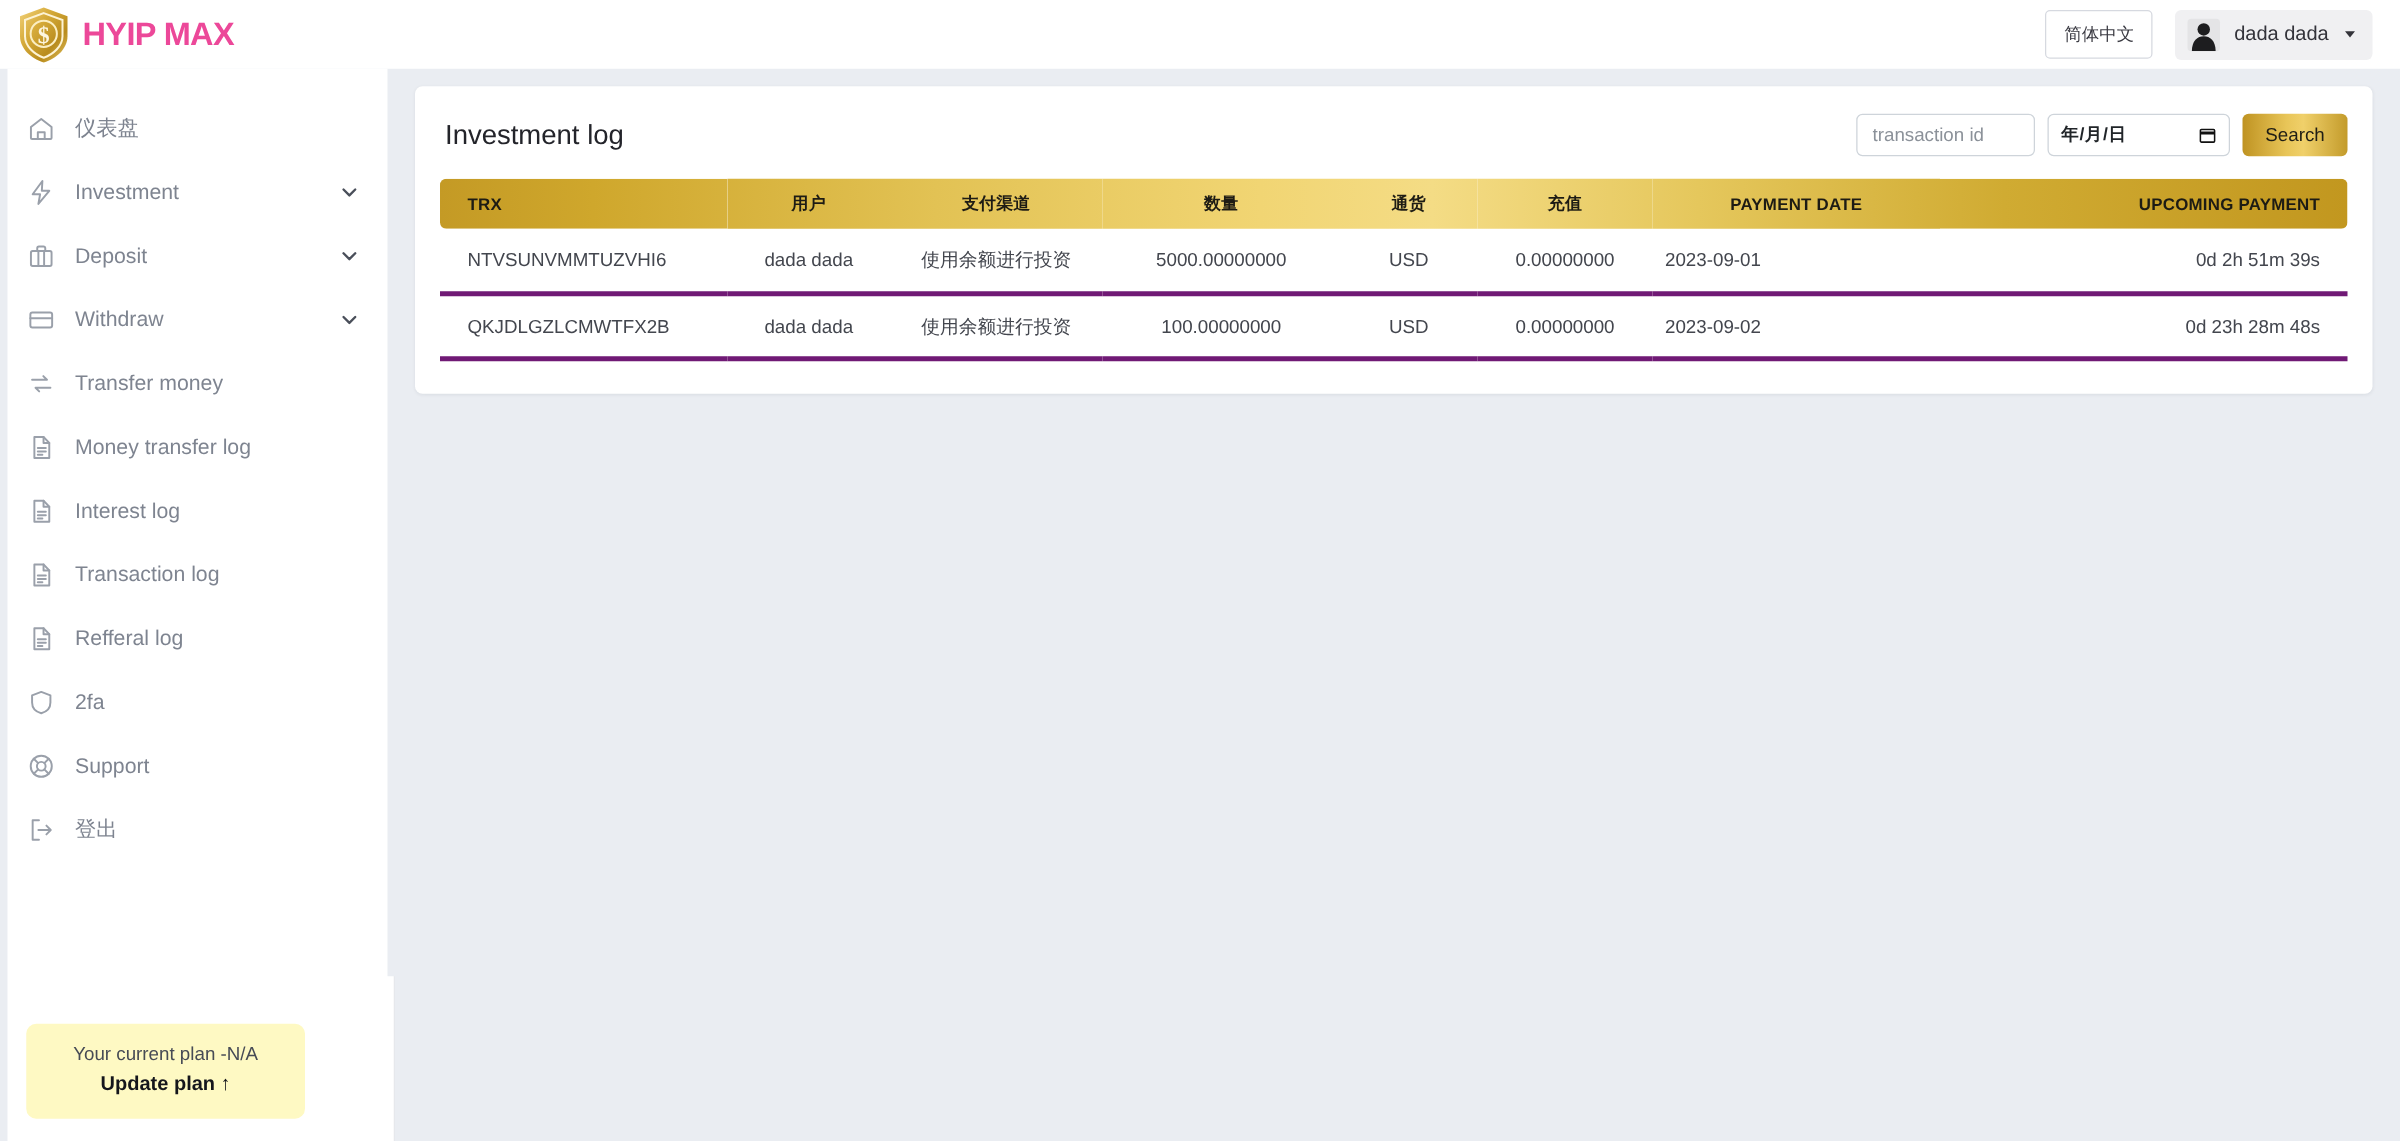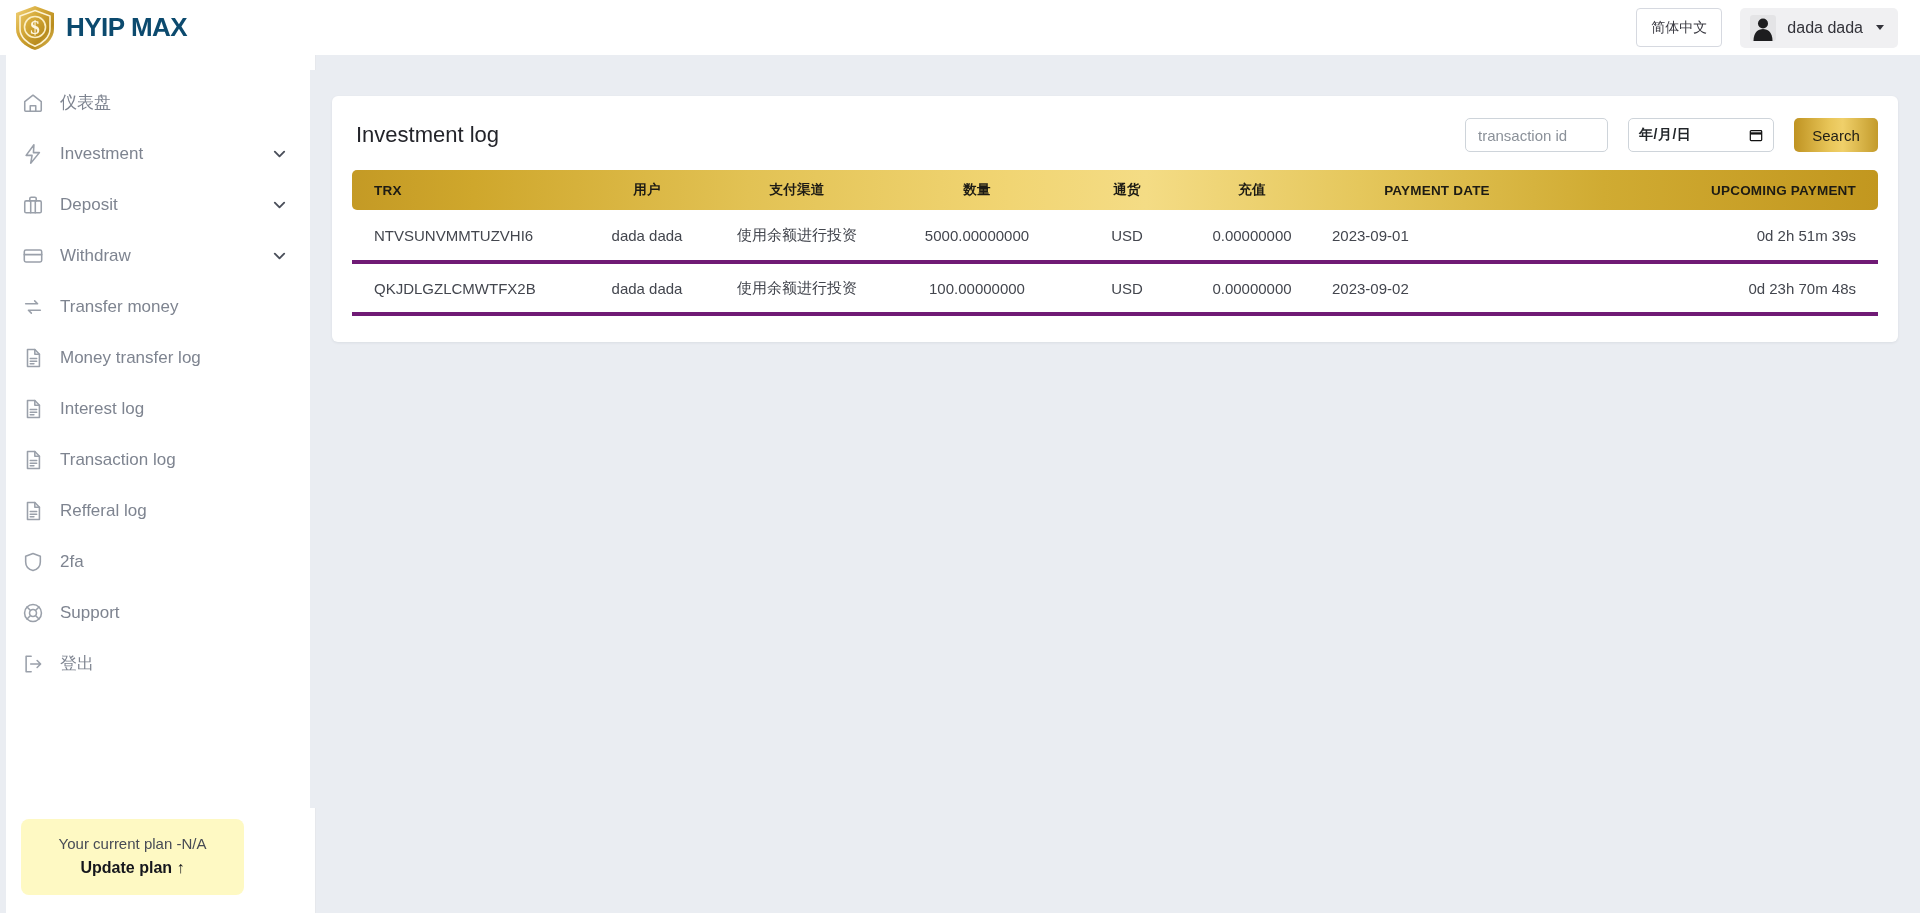--- a/index.html
+++ b/index.html
@@ -19,21 +19,21 @@
     z-index: 5;
   }
   .brand {
     display: flex; align-items: center;
     padding-left: 14px; gap: 10px;
     width: 310px;
   }
   .brand-logo { width: 42px; height: 46px; flex: none; }
   .brand-text {
     font-size: 26px; font-weight: bold;
-    letter-spacing: -0.5px; color: #0c4a6e;
+    letter-spacing: -0.5px; color: #ec4899;
     white-space: nowrap;
   }
   .topbar-right {
     margin-left: auto; display: flex; align-items: center;
     gap: 18px; padding-right: 22px;
   }
   .lang-box {
     border: 1px solid #d6d9e0; background: #fff;
     border-radius: 4px;
     padding: 9px 14px;
@@ -95,41 +95,41 @@
     text-align: center;
   }
   .plan-top { font-size: 15px; color: #474b55; margin-bottom: 7px; }
   .plan-link {
     font-size: 16px; font-weight: bold; color: #15161c;
     cursor: pointer;
   }
 
   
   .main {
-    position: absolute; top: 70px; left: 310px;
+    position: absolute; top: 43px; left: 310px;
     width: 1610px; height: 738px;
     background: #eaedf2;
     padding: 26px 22px;
   }
   .card {
     background: #ffffff;
     border-radius: 6px;
     box-shadow: 0 1px 3px rgba(20,25,40,.07);
     padding: 18px 20px 26px;
   }
   .card-head {
     display: flex; align-items: center;
     padding: 4px 0 18px 0;
   }
   .card-title {
     font-size: 22px; color: #23242a; font-weight: normal;
     padding-left: 4px;
   }
   .card-tools {
-    margin-left: auto; display: flex; align-items: center; gap: 20px;
+    margin-left: auto; display: flex; align-items: center; gap: 10px;
   }
   .txt-input {
     width: 143px; height: 34px;
     border: 1px solid #ced4da; border-radius: 5px;
     padding: 0 12px; font-size: 15px; color: #495057;
     font-family: "Liberation Sans", sans-serif;
     background: #fff;
   }
   .txt-input::placeholder { color: #8b9199; }
   .date-input {
@@ -424,19 +424,19 @@
           <td class="c-up">0d 2h 51m 39s</td>
         </tr>
         <tr>
           <td class="c-trx">QKJDLGZLCMWTFX2B</td>
           <td class="c-user">dada dada</td>
           <td class="c-chan">使用余额进行投资</td>
           <td class="c-amt">100.00000000</td>
           <td class="c-cur">USD</td>
           <td class="c-top">0.00000000</td>
           <td class="c-pdate">2023-09-02</td>
-          <td class="c-up">0d 23h 70m 48s</td>
+          <td class="c-up">0d 23h 28m 48s</td>
         </tr>
       </tbody>
     </table>
 
   </div>
 </div>
 
 </body></html>

